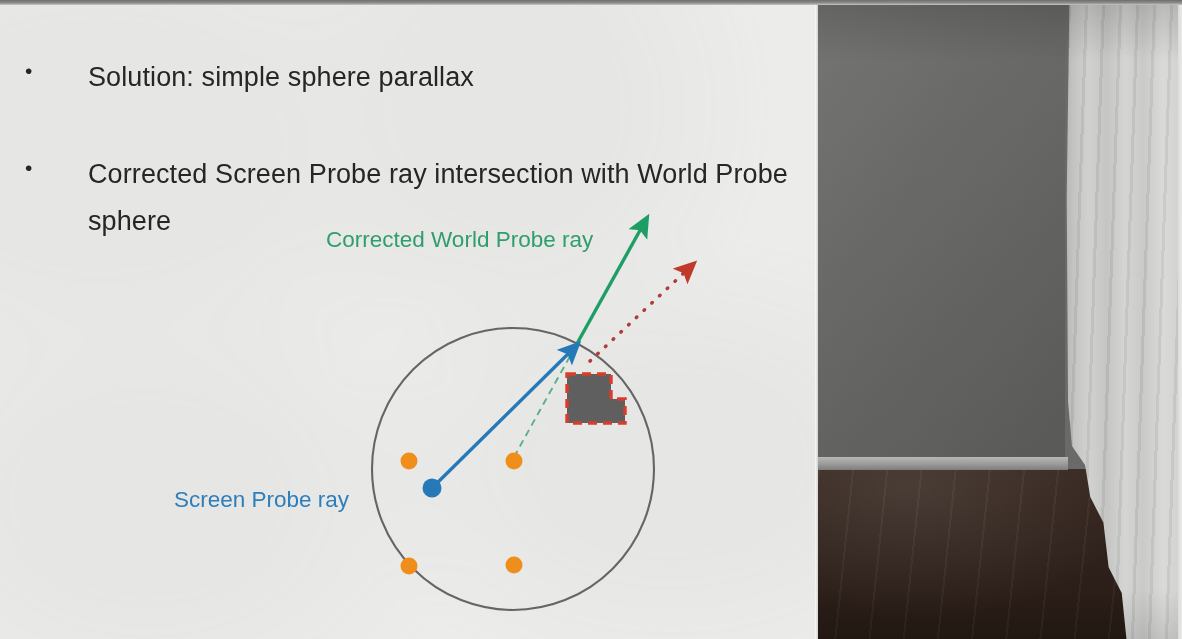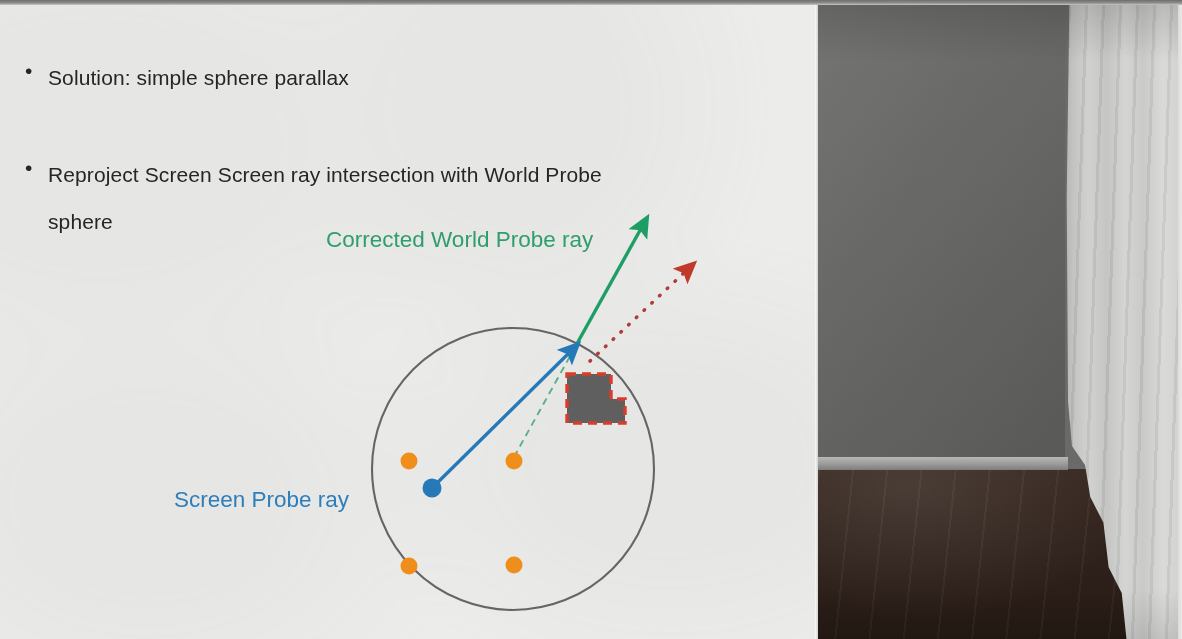--- a/index.html
+++ b/index.html
@@ -62,25 +62,26 @@
     flex: 0 0 26px;
     color: #262626;
     font-size: 21px;
     line-height: 34px;
     text-align: left;
     padding-left: 3px;
     box-sizing: border-box;
   }
   .bullet-text {
     color: #262626;
-    font-size: 21px;
+    font-size: 27px;
     line-height: 47px;
     letter-spacing: .1px;
     white-space: pre-line;
     max-width: 700px;
+    margin-left: 40px;
   }
   #bullet-1 { left: 22px; top: 49px; }
   #bullet-2 { left: 22px; top: 146px; }
 
   
   #diagram {
     position: absolute;
     left: 0; top: 0;
     width: 818px; height: 634px;
   }
@@ -178,21 +179,21 @@
 
   <div id="slide">
     <div id="slide-watermark"></div>
 
     <div class="bullet-row" id="bullet-1">
       <span class="bullet-dot">•</span>
       <span class="bullet-text">Solution: simple sphere parallax</span>
     </div>
     <div class="bullet-row" id="bullet-2">
       <span class="bullet-dot">•</span>
-      <span class="bullet-text">Reproject Screen Screen ray intersection with World Probe
+      <span class="bullet-text">Corrected Screen Probe ray intersection with World Probe
 sphere</span>
     </div>
 
     <svg id="diagram" viewBox="0 0 818 634">
       <defs>
         <marker id="arrow-green" markerWidth="7" markerHeight="7" refX="3.2" refY="3.2" orient="auto">
           <path d="M0,0 L7,3.2 L0,6.4 L1.4,3.2 Z" fill="#1e9e64"></path>
         </marker>
         <marker id="arrow-blue" markerWidth="7" markerHeight="7" refX="3.2" refY="3.2" orient="auto">
           <path d="M0,0 L7,3.2 L0,6.4 L1.4,3.2 Z" fill="#2679b8"></path>

